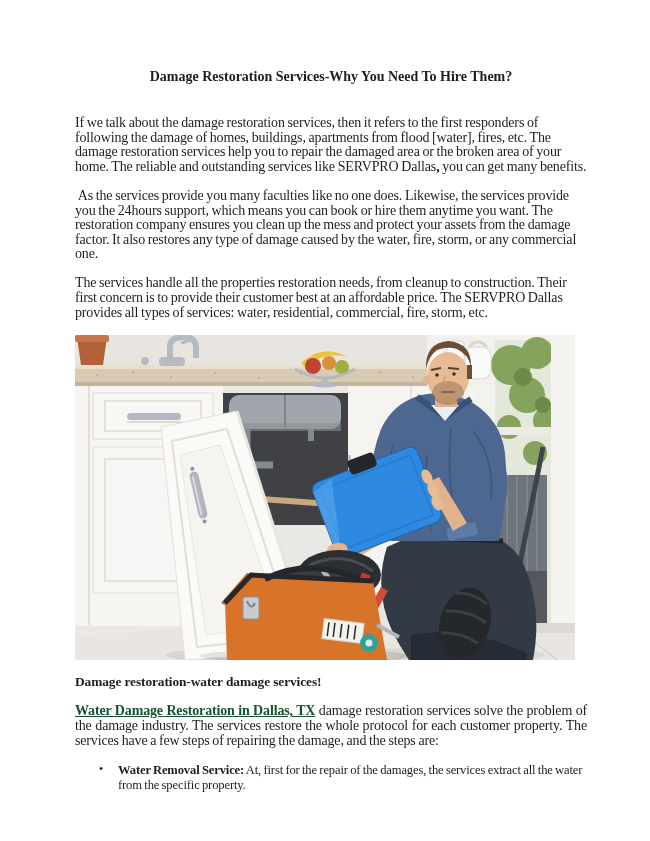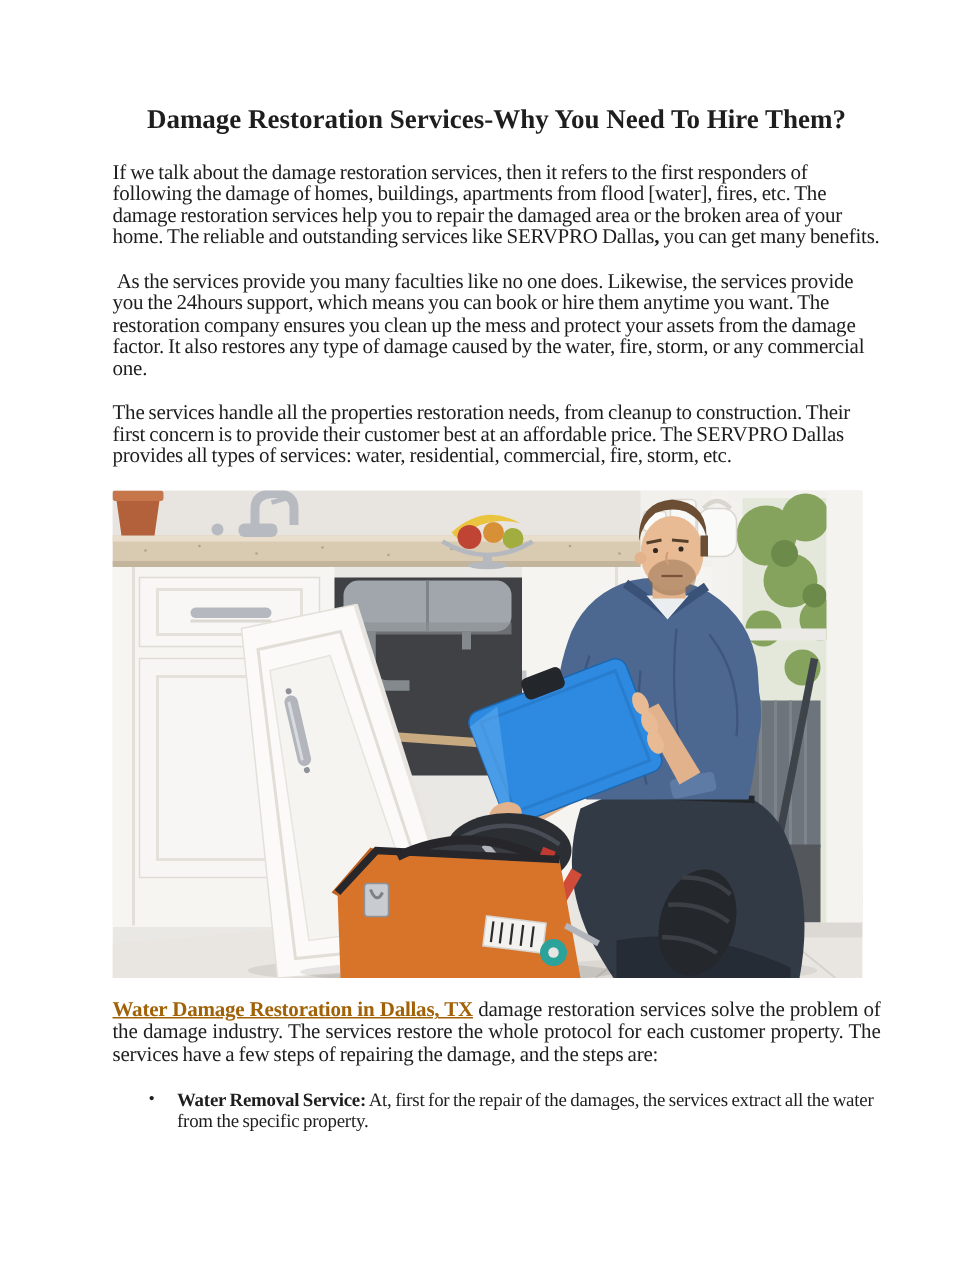--- a/index.html
+++ b/index.html
@@ -4,36 +4,36 @@
 <style>
   html,body{margin:0;padding:0;background:#ffffff;}
   body{width:650px;height:841px;overflow:hidden;}
   .page{
     box-sizing:border-box;width:650px;height:841px;
     padding:69px 63px 0 75px;
     font-family:"Liberation Serif","DejaVu Serif",serif;
     color:#1e1e1e;background:#ffffff;
   }
   h1.doc-title{
-    font-size:18px;line-height:1.15;text-align:center;
-    margin:0 0 19px 0;font-weight:bold;
+    font-size:14px;line-height:1.15;text-align:center;
+    margin:0 0 31px 0;font-weight:bold;
   }
   p.body-par{
     font-size:14px;line-height:14.6px;margin:0 0 14.5px 0;
     letter-spacing:-0.15px;word-spacing:-0.6px;
   }
   p.prespace{white-space:pre-wrap;}
   p.justify{text-align:justify;}
   figure.photo{margin:0 0 15px 0;padding:0;width:500px;height:325px;}
   figure.photo svg{display:block;}
   h2.section-heading{
     font-size:13.4px;line-height:1.1;margin:0 0 15px 0;font-weight:bold;
     letter-spacing:-0.1px;
   }
-  a.doclink{color:#a16207;font-weight:bold;}
+  a.doclink{color:#14532d;font-weight:bold;}
   ul.steps{list-style:none;margin:3px 0 0 0;padding:0 0 0 43px;}
   ul.steps li{
     font-size:12.6px;line-height:14.8px;position:relative;
     letter-spacing:-0.15px;word-spacing:-0.6px;
   }
   .bullet{position:absolute;left:-19px;top:-1px;font-size:12px;}
 </style>
 </head>
 <body>
 
@@ -266,20 +266,21 @@
               <path d="M280,289 V303"></path>
           </g>
         </g>
         <circle cx="294" cy="308" r="9" fill="#2ba29a"></circle>
         <circle cx="294" cy="308" r="3.5" fill="#e8e6e2"></circle>
         <path d="M302,290 L324,302" stroke="#b2b6bc" stroke-width="4"></path>
       </g>
     </svg>
   </figure>
 
+  <h2 class="section-heading">Damage restoration-water damage services!</h2>
 
   <p class="body-par justify"><a href="#" class="doclink">Water Damage Restoration in Dallas, TX</a><span> damage restoration services solve the problem of the damage industry. The services restore the whole protocol for each customer property. The services have a few steps of repairing the damage, and the steps are:</span></p>
 
   <ul class="steps">
     <li>
       <span class="bullet">•</span><b>Water Removal Service:</b><span> At, first for the repair of the damages, the services extract all the water from the specific property.</span>
     </li>
   </ul>
 
 </div>

